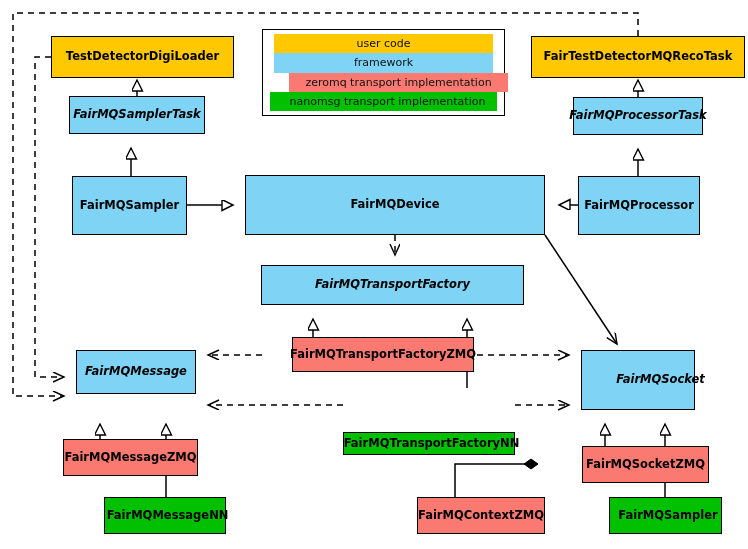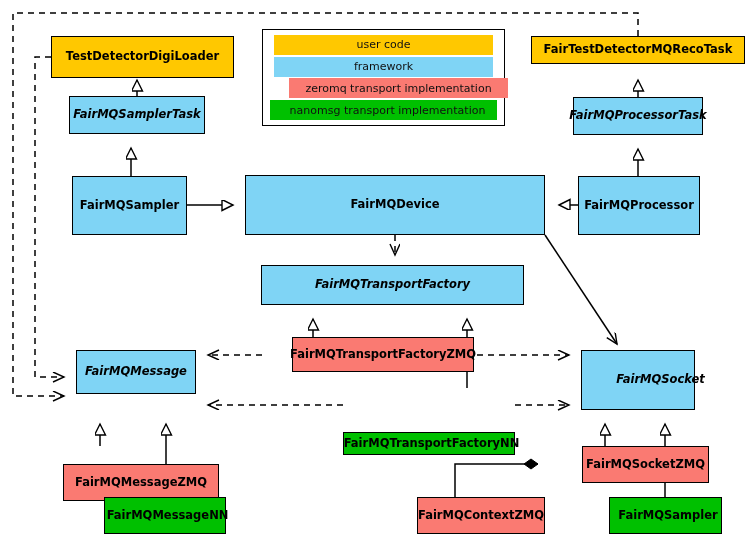--- a/index.html
+++ b/index.html
@@ -10,21 +10,21 @@
   svg.edges{position:absolute;left:0;top:0;width:748px;height:549px;pointer-events:none;}
   .node{position:absolute;box-sizing:border-box;border:1.6px solid #000;
         display:flex;align-items:center;justify-content:center;text-align:center;
         font-size:11.5px;font-weight:bold;color:#000;line-height:1.15;
         padding:1px 3px;z-index:2;}
   .node.abstract{font-style:italic;}
   .usercode{background:#ffc800;}
   .framework{background:#7fd4f5;}
   .zeromq{background:#fa7a72;margin-left:30px;}
   .nanomsg{background:#00c000;padding-left:8px;}
-  #legend{position:absolute;left:262px;top:29px;width:243px;height:97px;
+  #legend{position:absolute;left:262px;top:29px;width:243px;height:87px;
           background:#ffffff;border:1.6px solid #000;z-index:3;
           display:flex;flex-direction:column;justify-content:space-around;
           align-items:center;padding:4px 0;box-sizing:border-box;}
   .legend-row{width:219px;height:20px;display:flex;align-items:center;
               justify-content:center;font-size:11px;font-weight:normal;color:#111;}
 </style>
 </head>
 <body>
 
 <div id="diagram">
@@ -93,21 +93,21 @@
       </div>
       <div class="node framework abstract" style="left: 69px; top: 96px; width: 136px; height: 38px;">
         <span>FairMQSamplerTask</span>
       </div>
       <div class="node framework" style="left: 72px; top: 176px; width: 115px; height: 59px;">
         <span>FairMQSampler</span>
       </div>
       <div class="node framework" style="left: 245px; top: 175px; width: 300px; height: 60px;">
         <span>FairMQDevice</span>
       </div>
-      <div class="node usercode" style="left: 531px; top: 36px; width: 214px; height: 28px;">
+      <div class="node usercode" style="left: 531px; top: 36px; width: 214px; height: 42px;">
         <span>FairTestDetectorMQRecoTask</span>
       </div>
       <div class="node framework abstract" style="left: 573px; top: 97px; width: 130px; height: 38px;">
         <span>FairMQProcessorTask</span>
       </div>
       <div class="node framework" style="left: 578px; top: 176px; width: 122px; height: 59px;">
         <span>FairMQProcessor</span>
       </div>
       <div class="node framework abstract" style="left: 261px; top: 265px; width: 263px; height: 40px;">
         <span>FairMQTransportFactory</span>
@@ -117,21 +117,21 @@
       </div>
       <div class="node nanomsg" style="left: 343px; top: 388px; width: 172px; height: 23px; margin-top: 44px;">
         <span>FairMQTransportFactoryNN</span>
       </div>
       <div class="node framework abstract" style="left: 76px; top: 350px; width: 120px; height: 44px;">
         <span>FairMQMessage</span>
       </div>
       <div class="node framework abstract" style="left: 581px; top: 350px; width: 114px; height: 60px; padding-left: 48px;">
         <span>FairMQSocket</span>
       </div>
-      <div class="node zeromq" style="left: 33px; top: 464px; width: 156px; height: 37px;">
+      <div class="node zeromq" style="left: 33px; top: 439px; width: 135px; height: 37px;">
         <span>FairMQMessageZMQ</span>
       </div>
       <div class="node nanomsg" style="left: 104px; top: 497px; width: 122px; height: 37px;">
         <span>FairMQMessageNN</span>
       </div>
       <div class="node zeromq" style="left: 552px; top: 446px; width: 127px; height: 37px;">
         <span>FairMQSocketZMQ</span>
       </div>
       <div class="node nanomsg" style="left: 609px; top: 497px; width: 113px; height: 37px;">
         <span>FairMQSampler</span>

